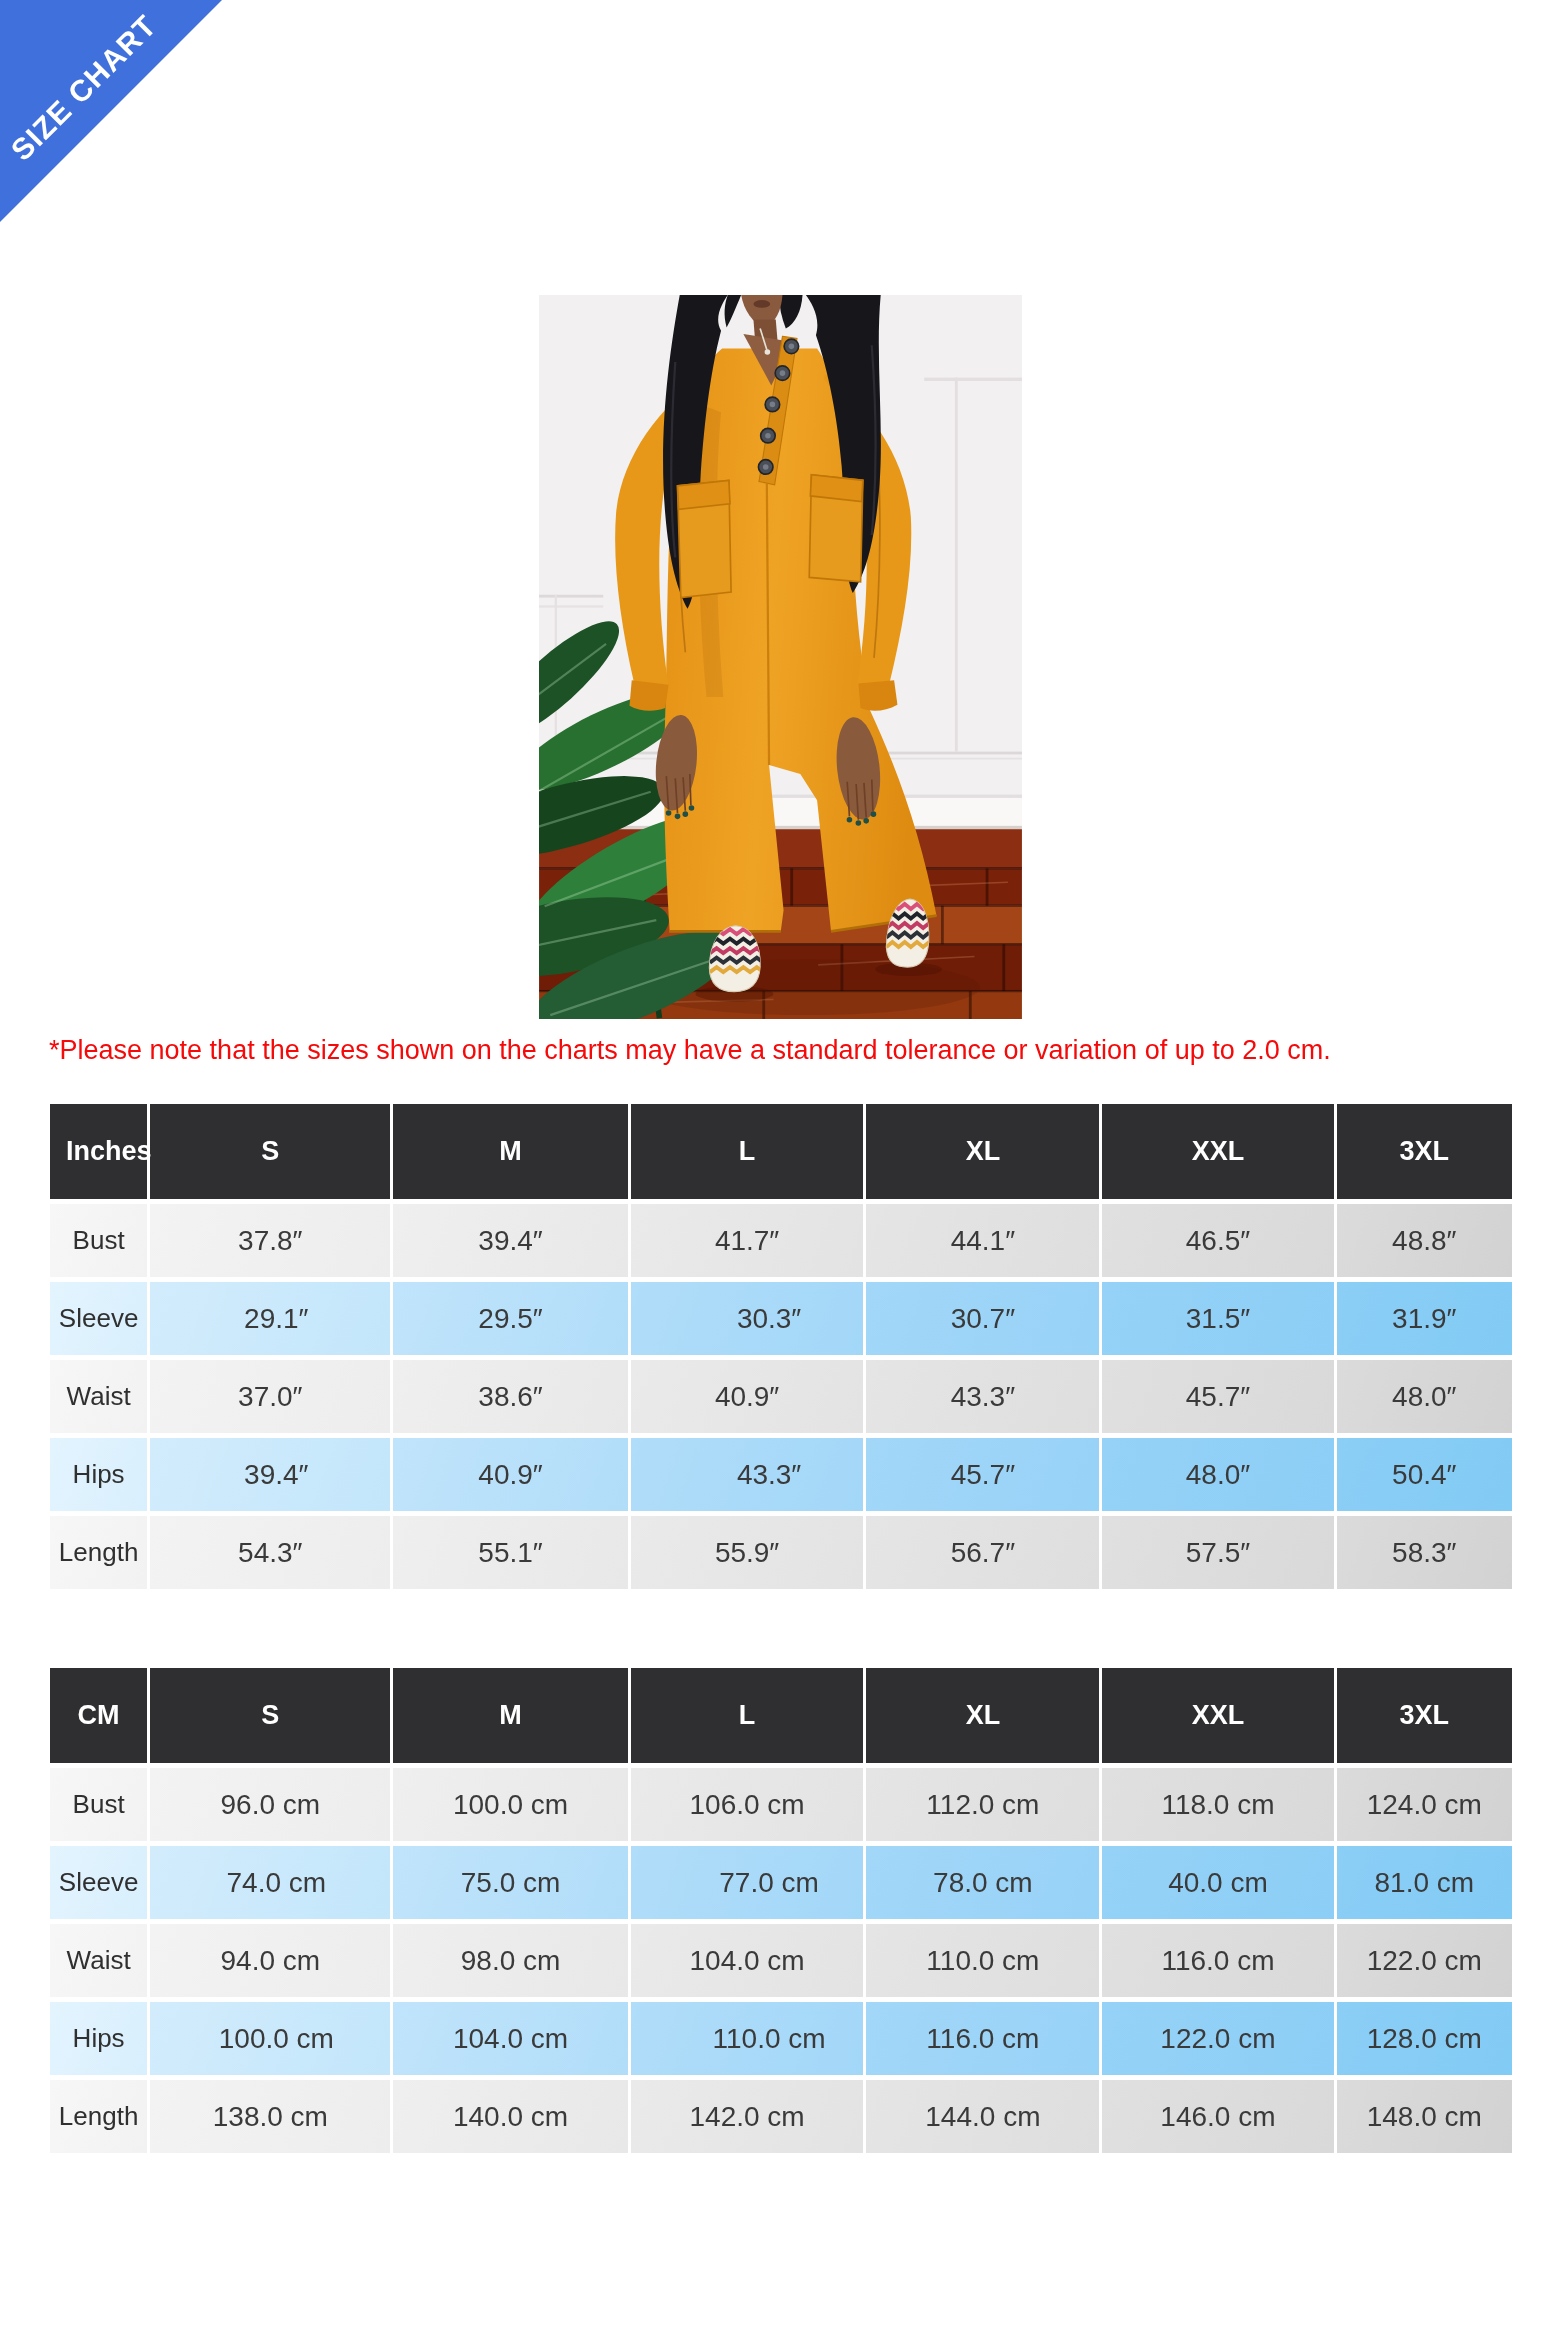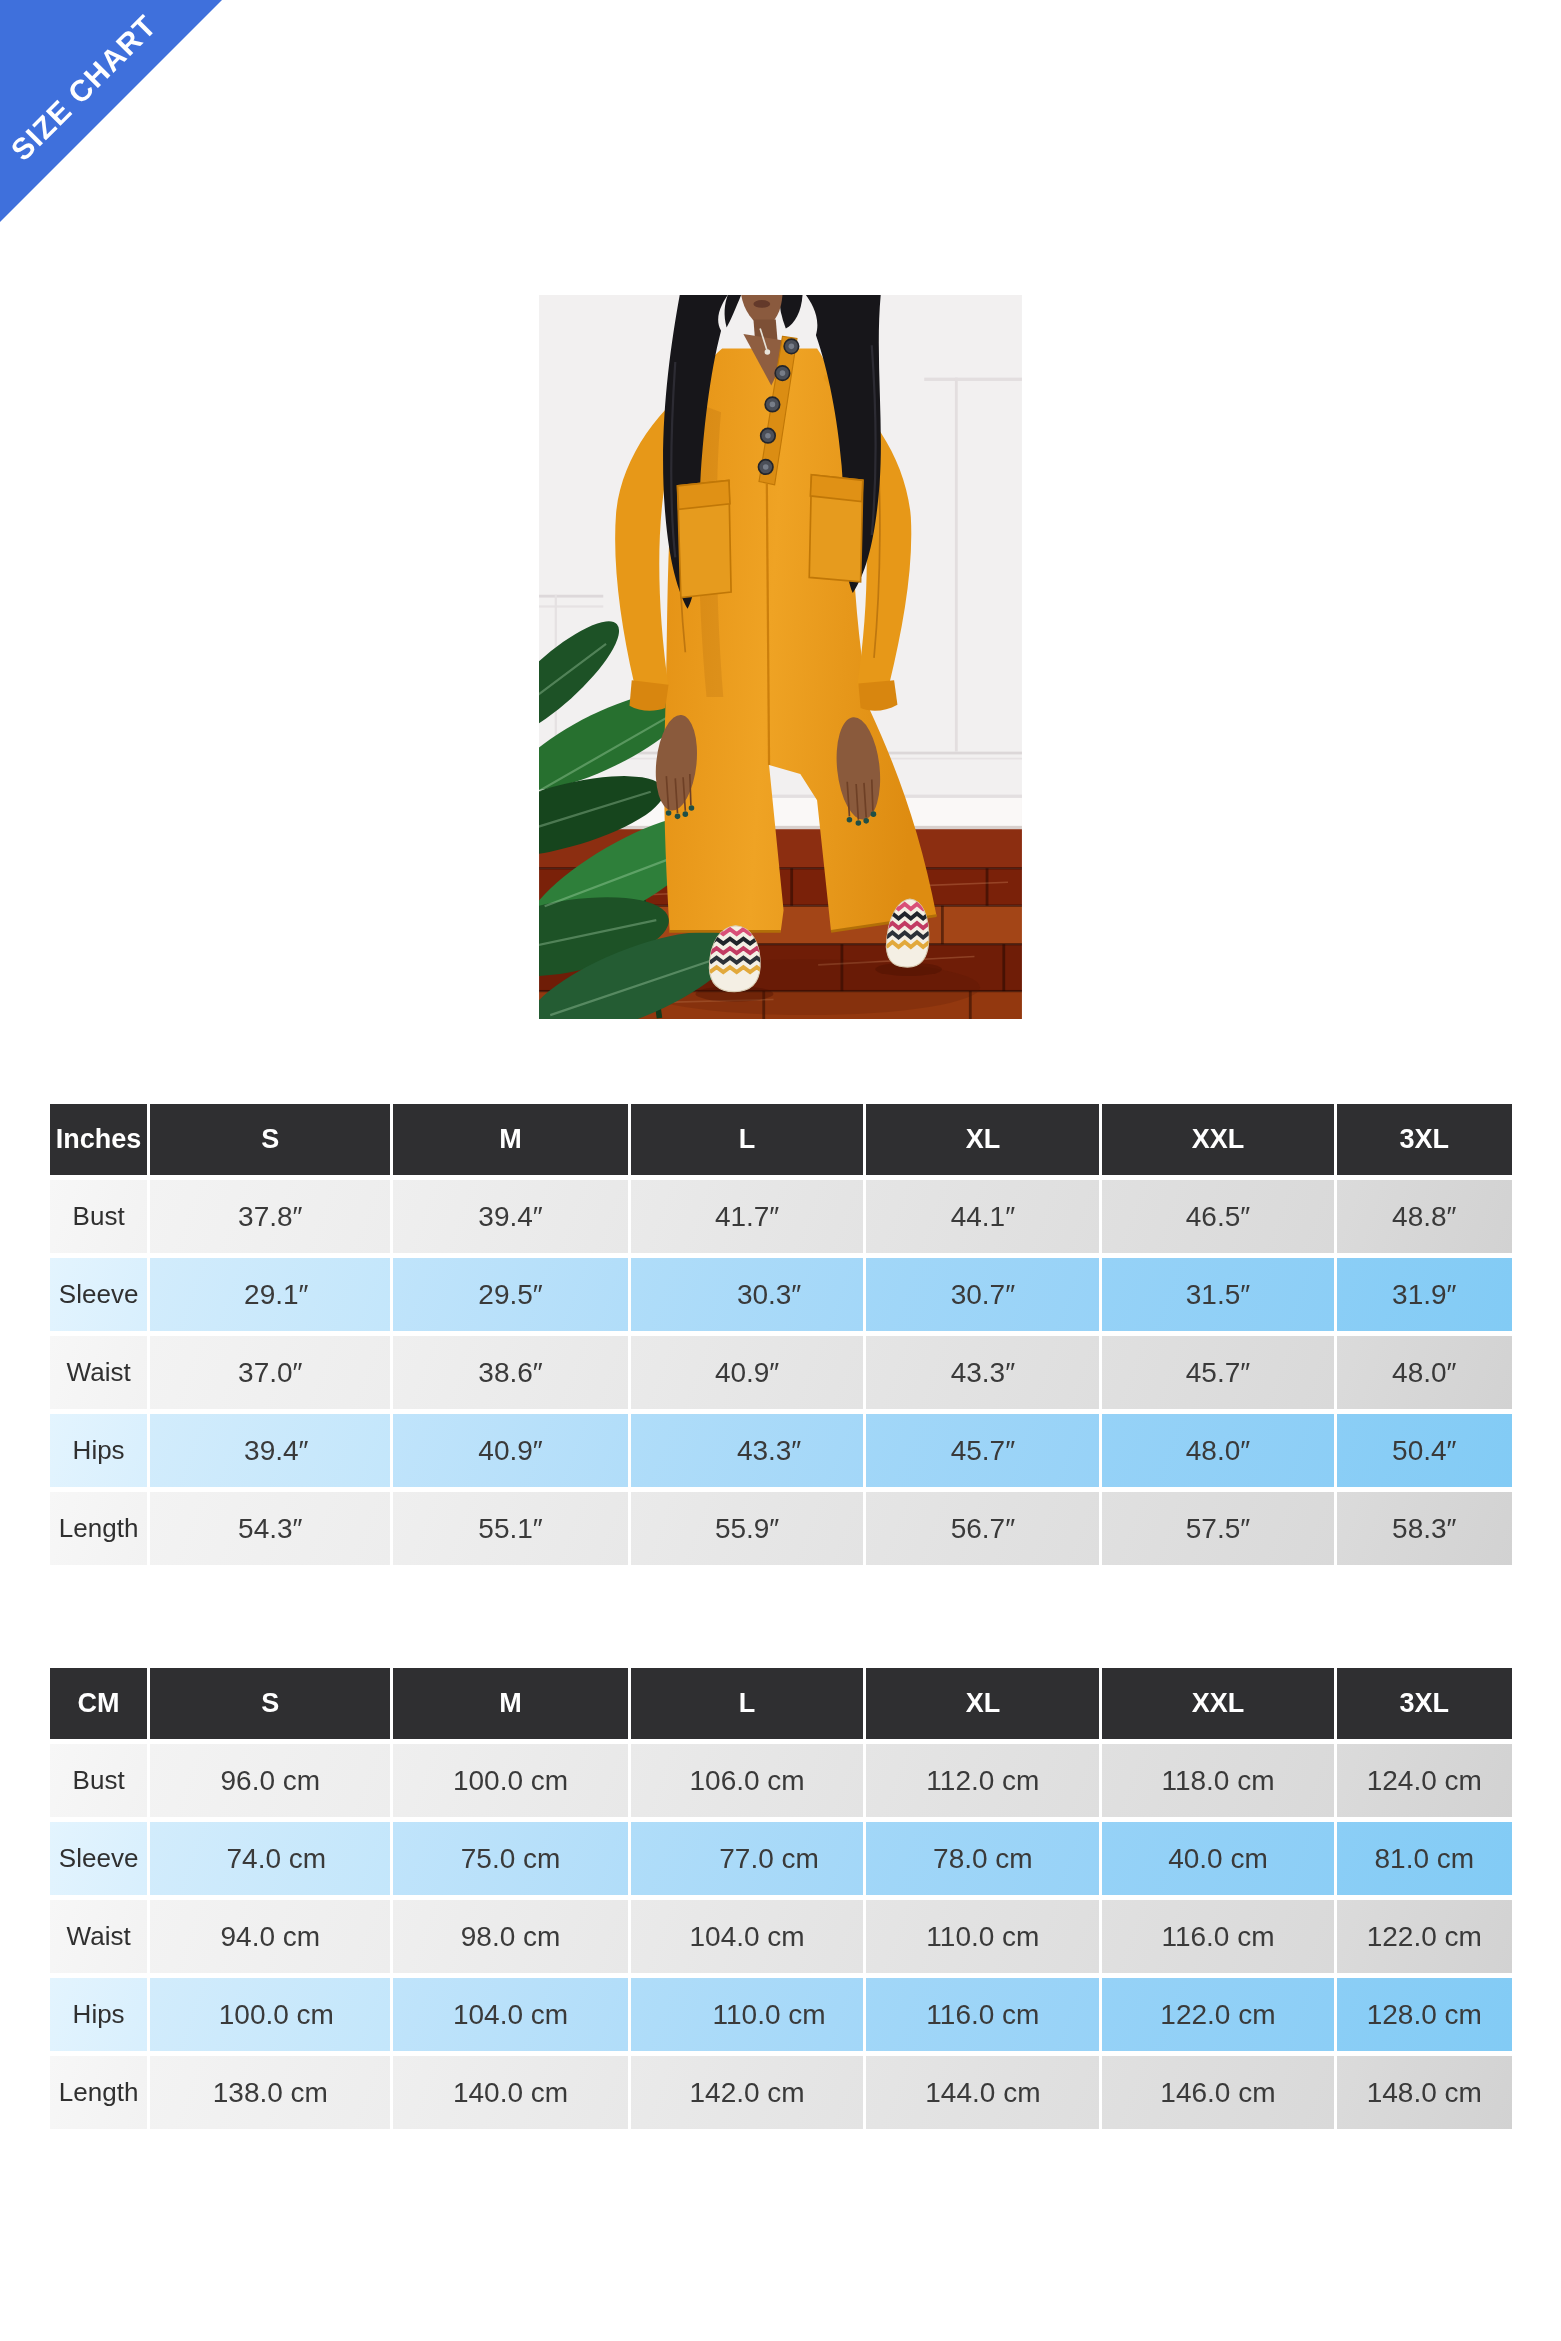--- a/index.html
+++ b/index.html
@@ -20,21 +20,21 @@
   
   .note{position:absolute;left:49px;top:1032px;width:1463px;margin:0;
         font-size:27px;line-height:36px;color:#f60909;}
 
   
   table.size-table{position:absolute;left:47px;border-collapse:separate;border-spacing:3.9px 5.6px;
                    table-layout:fixed;width:1468px;}
   #table-inches{top:1099px;}
   #table-cm{top:1663px;}
   .size-table th{height:63px;background:#2f2f31;color:#ffffff;font-size:27px;font-weight:700;
-                 text-align:center;vertical-align:middle;padding:4px;margin-top:24px;}
+                 text-align:center;vertical-align:middle;padding:16px;margin-top:24px;}
   .size-table td{height:73px;font-size:28px;color:#3a3a3a;text-align:center;vertical-align:middle;padding:0;}
   .size-table td.rowlab{font-size:26px;color:#303030;}
   tr.gray td:nth-child(1){background:linear-gradient(110deg,#f7f7f7,#f2f2f2);}
   tr.gray td:nth-child(2){background:linear-gradient(110deg,#f3f3f3,#ededed);}
   tr.gray td:nth-child(3){background:linear-gradient(110deg,#efefef,#e8e8e8);}
   tr.gray td:nth-child(4){background:linear-gradient(110deg,#eaeaea,#e3e3e3);}
   tr.gray td:nth-child(5){background:linear-gradient(110deg,#e5e5e5,#dedede);}
   tr.gray td:nth-child(6){background:linear-gradient(110deg,#e0e0e0,#d9d9d9);}
   tr.gray td:nth-child(7){background:linear-gradient(110deg,#dbdbdb,#d2d2d2);}
   tr.blue td:nth-child(1){background:linear-gradient(110deg,#e3f4fe,#d8effd);}
@@ -207,20 +207,21 @@
             <path d="M622,1117 l11,-9 11,9 11,-9 11,9 11,-9 11,9 11,-9" stroke="#20242a"></path>
             <path d="M622,1134 l11,-9 11,9 11,-9 11,9 11,-9 11,9 11,-9" stroke="#c23b63"></path>
             <path d="M622,1151 l11,-9 11,9 11,-9 11,9 11,-9 11,9 11,-9" stroke="#2c3138"></path>
             <path d="M622,1168 l11,-9 11,9 11,-9 11,9 11,-9 11,9 11,-9" stroke="#e2a93c"></path>
           </g>
         </g>
       </g>
     </svg>
   </div>
 
+  <p class="note">*Please note that the sizes shown on the charts may have a standard tolerance or variation of up to 2.0 cm.</p>
 
   <table class="size-table" id="table-inches">
       <colgroup>
         <col style="width: 6.6%;">
         <col style="width: 16.3%;">
         <col style="width: 15.9%;">
         <col style="width: 15.8%;">
         <col style="width: 15.8%;">
         <col style="width: 15.7%;">
         <col style="width: 11.9%;">

